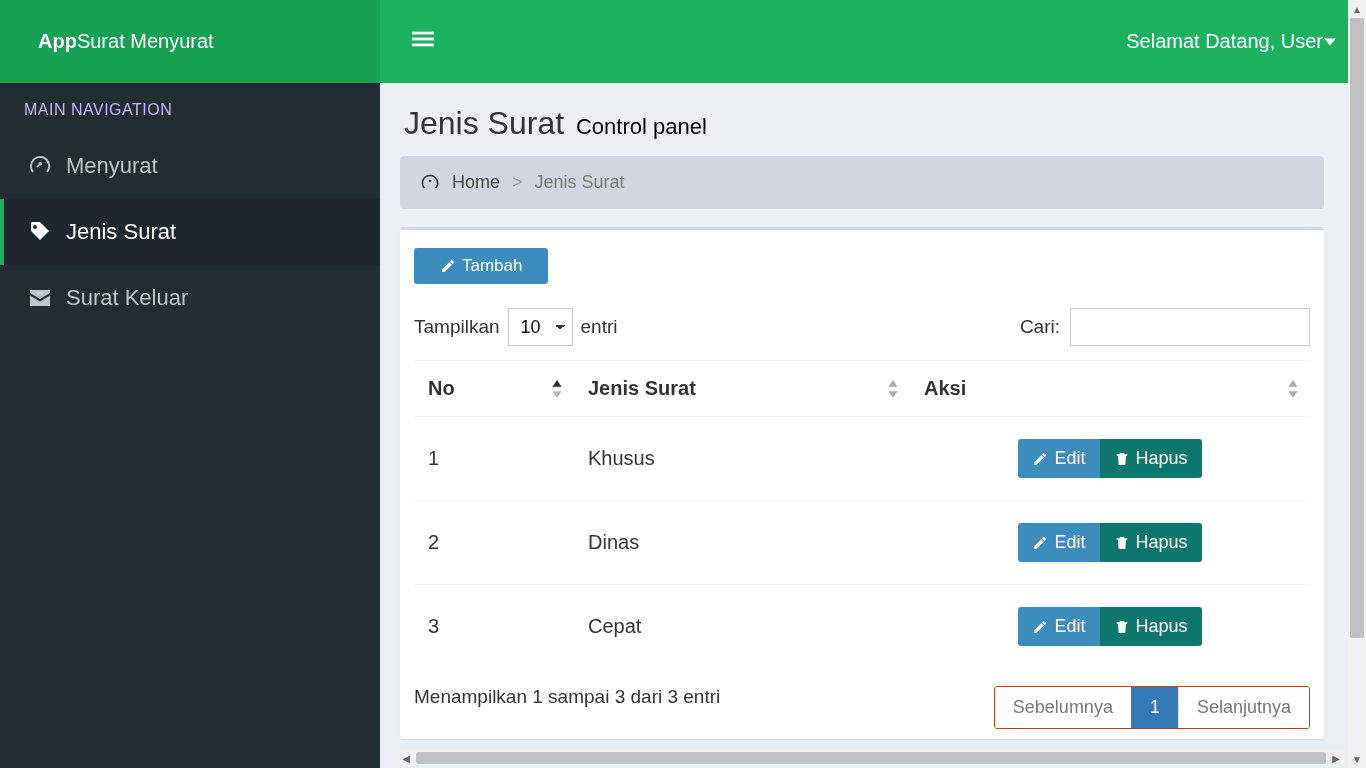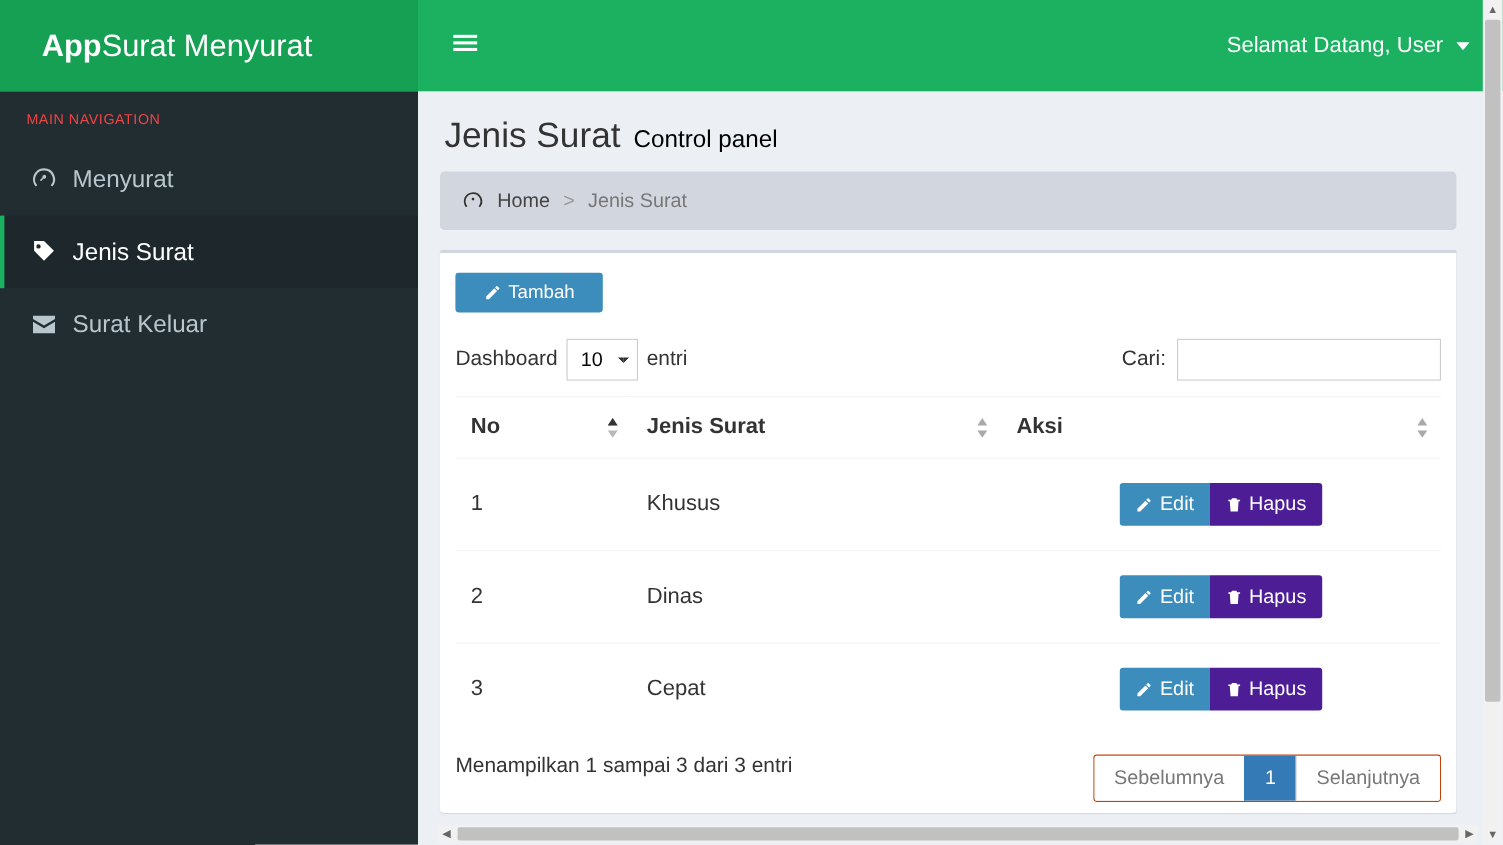--- a/index.html
+++ b/index.html
@@ -1,46 +1,46 @@
 <!DOCTYPE html>
 <html><head>
 <meta charset="utf-8">
 <style>
 * { margin: 0; padding: 0; box-sizing: border-box; }
 body { font-family: "Segoe UI", "Helvetica Neue", Arial, sans-serif; font-size: 14px; background: #ecf0f5; color: #333; width: 1366px; height: 768px; overflow: hidden; position: relative; }
 
 .header { height: 83px; display: flex; }
-.logo { width: 380px; background: #16a053; color: #fff; display: flex; align-items: center; padding-left: 38px; font-size: 28px; }
+.logo { width: 380px; background: #16a053; color: #fff; display: flex; align-items: center; padding-left: 38px; font-size: 20px; }
 .logo b { font-weight: 700; }
 .logo span { font-weight: 300; }
 .navbar { flex: 1; background: #1cb061; display: flex; align-items: center; justify-content: space-between; padding: 0 20px; color: #fff; }
 .hamburger { font-size: 22px; cursor: pointer; padding: 6px 12px; }
-.user-menu { font-size: 20px; display: flex; align-items: center; gap: 12px; cursor: pointer; padding-right: 10px; }
+.user-menu { font-size: 20px; display: flex; align-items: center; gap: 1px; cursor: pointer; padding-right: 10px; }
 
 .sidebar { position: absolute; top: 83px; left: 0; width: 380px; height: calc(768px - 83px); background: #222d32; color: #b8c7ce; }
-.nav-header { padding: 18px 24px 14px; color: #ef4444; font-size: 13px; letter-spacing: 0.5px; }
+.nav-header { padding: 18px 24px 14px; color: #c4b5fd; font-size: 16px; letter-spacing: 0.5px; }
 .nav-item { display: flex; align-items: center; gap: 14px; padding: 20px 24px; font-size: 22px; color: #b8c7ce; cursor: pointer; border-left: 4px solid transparent; }
 .nav-item.active { background: #1e282c; color: #fff; border-left-color: #1cb061; }
 .nav-item svg { width: 24px; height: 24px; flex-shrink: 0; }
 
 .content { position: absolute; top: 83px; left: 380px; right: 22px; bottom: 0; overflow: hidden; }
 .content-header { padding: 22px 24px 14px; }
 .content-header h1 { font-size: 32px; font-weight: 500; color: #333; display: inline; }
 .content-header small { color: #000000; font-size: 22px; margin-left: 8px; font-weight: 300; }
 
 .breadcrumb { margin: 0 20px 18px; background: #d2d6de; border-radius: 4px; padding: 16px 20px; display: flex; align-items: center; gap: 12px; font-size: 18px; color: #333; }
 .breadcrumb svg { width: 20px; height: 20px; }
 .breadcrumb span { color: #444; }
 .breadcrumb .sep { color: #999; }
 .breadcrumb .cur { color: #777; }
 
 .box { margin: 0 20px; background: #fff; border-top: 3px solid #d2d6de; border-radius: 3px; box-shadow: 0 1px 1px rgba(0,0,0,.1); padding: 18px 14px 10px; }
 .btn { display: inline-flex; align-items: center; gap: 6px; padding: 8px 26px; border: none; border-radius: 3px; font-size: 17px; cursor: pointer; color: #fff; }
 .btn-primary { background: #3c8dbc; }
-.btn-danger { background: #4c1d95; }
+.btn-danger { background: #0f766e; }
 .btn svg { width: 16px; height: 16px; }
 
 .table-controls { display: flex; justify-content: space-between; align-items: center; margin: 24px 0 14px; font-size: 19px; color: #333; }
 .table-controls .left { display: flex; align-items: center; gap: 8px; }
 .table-controls select { height: 38px; padding: 4px 30px 4px 12px; font-size: 18px; border: 1px solid #ccc; background: #fff; appearance: none; background-image: linear-gradient(45deg, transparent 50%, #333 50%), linear-gradient(135deg, #333 50%, transparent 50%); background-position: right 12px center, right 7px center; background-size: 5px 5px, 5px 5px; background-repeat: no-repeat; }
 .table-controls .right { display: flex; align-items: center; gap: 10px; }
 .table-controls input { height: 38px; width: 240px; border: 1px solid #ccc; padding: 4px 10px; font-size: 17px; }
 
 table { width: 100%; border-collapse: collapse; }
 th { text-align: left; padding: 16px 14px; border-top: 1px solid #f4f4f4; border-bottom: 1px solid #f4f4f4; font-size: 20px; font-weight: 700; position: relative; }
@@ -135,21 +135,21 @@
   <div class="box">
     <button class="btn btn-primary">
       <svg viewBox="0 0 24 24" fill="currentColor">
           <path d="M3 17.25V21h3.75L17.8 9.94l-3.75-3.75L3 17.25zM20.7 7.04a1 1 0 000-1.41l-2.34-2.34a1 1 0 00-1.41 0l-1.83 1.83 3.75 3.75 1.83-1.83z"></path>
         </svg>
       <span>Tambah</span>
     </button>
 
     <div class="table-controls">
       <div class="left">
-        <span>Dashboard</span>
+        <span>Tampilkan</span>
         <select>
           <option>10</option>
         </select>
         <span>entri</span>
       </div>
       <div class="right">
         <span>Cari:</span>
         <input type="text" style="">
       </div>
     </div>

